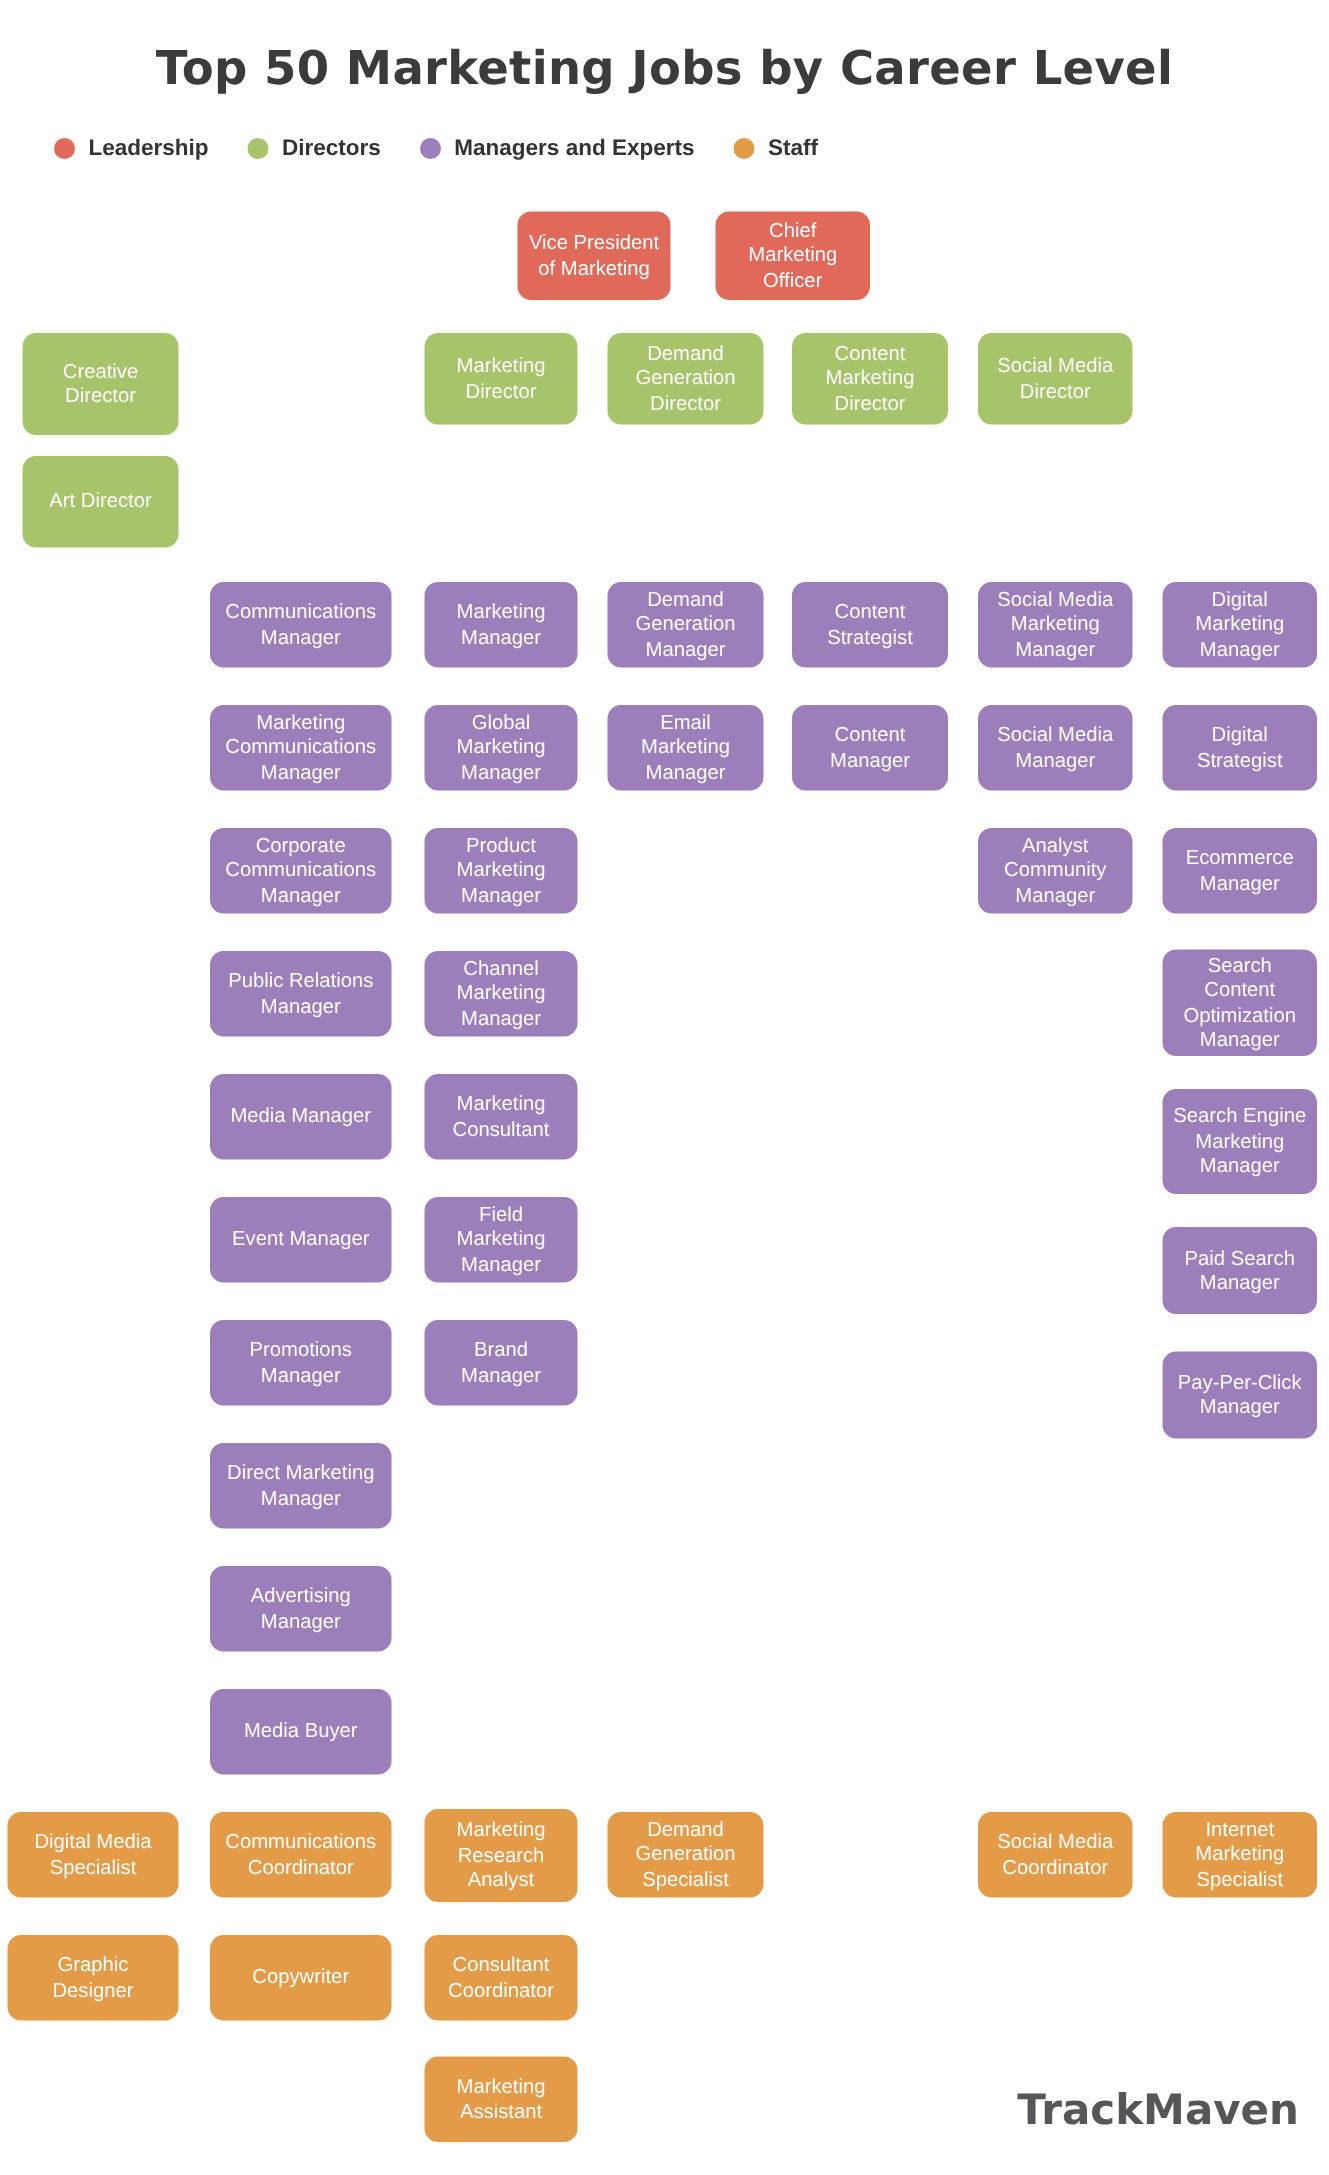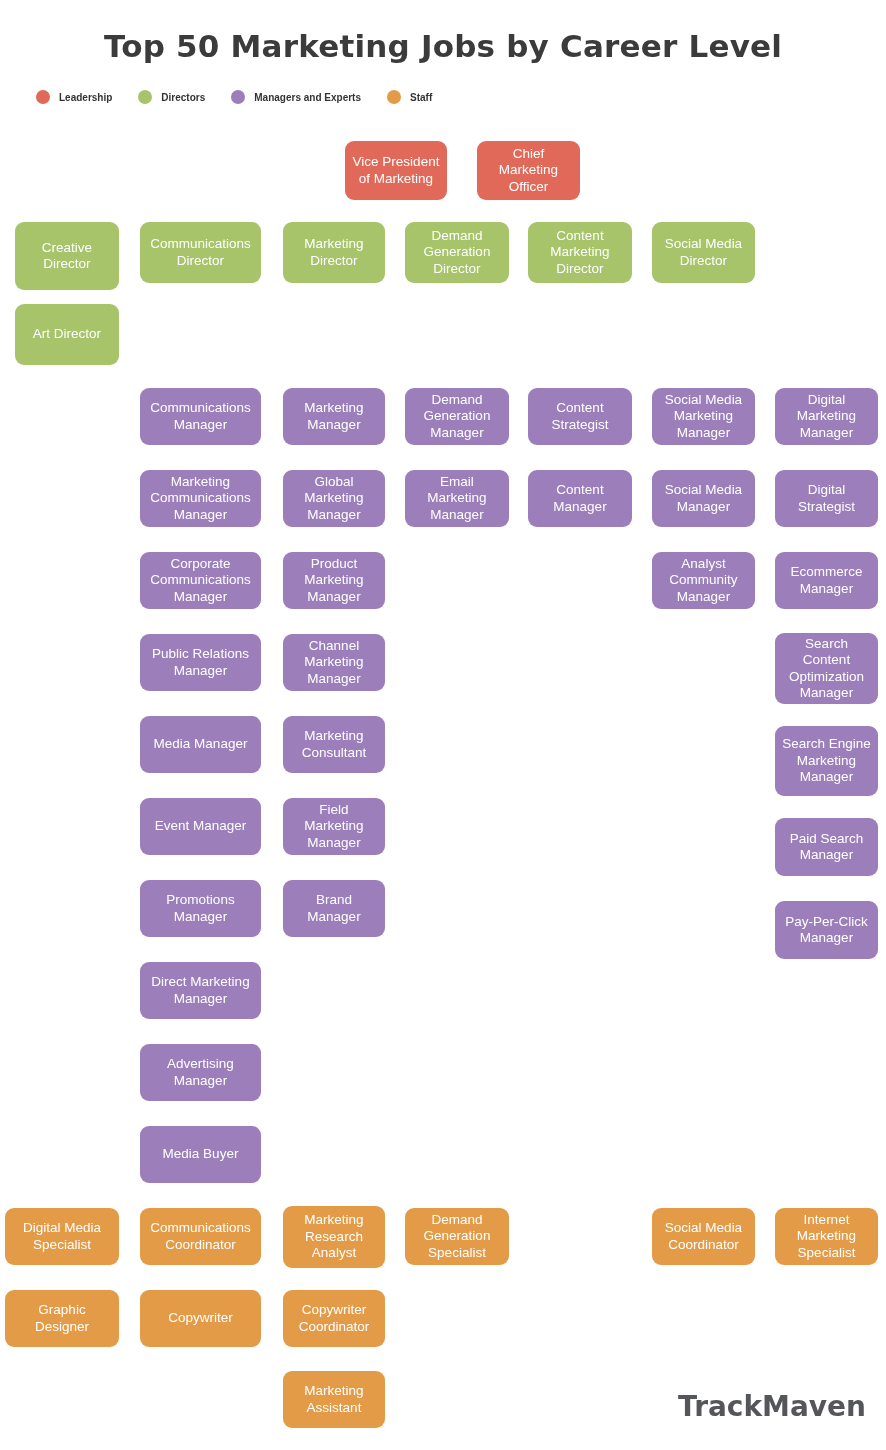--- a/index.html
+++ b/index.html
@@ -8,21 +8,21 @@
 
   .page-title{
     position:absolute;top:28px;left:0;width:100%;
     text-align:center;font-size:31px;font-weight:800;color:#3b3b3b;
     font-family:"DejaVu Sans","Liberation Sans",sans-serif;letter-spacing:.2px;
   }
 
   .legend{position:absolute;top:90px;left:36px;display:flex;align-items:center;gap:26px;}
   .legend-item{display:flex;align-items:center;gap:9px;}
   .dot{width:14px;height:14px;border-radius:50%;flex:0 0 auto;}
-  .legend-label{font-size:10px;font-weight:bold;color:#333;}
+  .legend-label{font-size:15px;font-weight:bold;color:#333;}
 
   .box{
     position:absolute;border-radius:9px;color:#fff;
     display:flex;align-items:center;justify-content:center;
     text-align:center;font-size:13.5px;line-height:1.22;
     padding:5px 6px;box-sizing:border-box;
   }
   .lv-leadership{background:#e0695a;}
   .lv-directors{background:#a7c46b;}
   .lv-managers{background:#9c7eba;}
@@ -57,21 +57,20 @@
     <div class="legend-item">
       <span class="dot" style="background:#e39b48"></span>
       <span class="legend-label">Staff</span>
     </div>
   </div>
 
   <div class="box lv-leadership" style="left:345px;top:141px;width:102px;height:59px">Vice President of Marketing</div>
   <div class="box lv-leadership" style="left:477px;top:141px;width:103px;height:59px">Chief Marketing Officer</div>
 
   <div class="box lv-directors" style="left:15px;top:222px;width:104px;height:68px">Creative Director</div>
-  <div class="box lv-directors" style="left:140px;top:222px;width:121px;height:61px">Communications Director</div>
   <div class="box lv-directors" style="left:283px;top:222px;width:102px;height:61px">Marketing Director</div>
   <div class="box lv-directors" style="left:405px;top:222px;width:104px;height:61px">Demand Generation Director</div>
   <div class="box lv-directors" style="left:528px;top:222px;width:104px;height:61px">Content Marketing Director</div>
   <div class="box lv-directors" style="left:652px;top:222px;width:103px;height:61px">Social Media Director</div>
   <div class="box lv-directors" style="left:15px;top:304px;width:104px;height:61px">Art Director</div>
 
   <div class="box lv-managers" style="left:140px;top:388px;width:121px;height:57px">Communications Manager</div>
   <div class="box lv-managers" style="left:283px;top:388px;width:102px;height:57px">Marketing Manager</div>
   <div class="box lv-managers" style="left:405px;top:388px;width:104px;height:57px">Demand Generation Manager</div>
   <div class="box lv-managers" style="left:528px;top:388px;width:104px;height:57px">Content Strategist</div>
@@ -112,19 +111,19 @@
 
   <div class="box lv-staff" style="left:5px;top:1208px;width:114px;height:57px">Digital Media Specialist</div>
   <div class="box lv-staff" style="left:140px;top:1208px;width:121px;height:57px">Communications Coordinator</div>
   <div class="box lv-staff" style="left:283px;top:1206px;width:102px;height:62px">Marketing Research Analyst</div>
   <div class="box lv-staff" style="left:405px;top:1208px;width:104px;height:57px">Demand Generation Specialist</div>
   <div class="box lv-staff" style="left:652px;top:1208px;width:103px;height:57px">Social Media Coordinator</div>
   <div class="box lv-staff" style="left:775px;top:1208px;width:103px;height:57px">Internet Marketing Specialist</div>
 
   <div class="box lv-staff" style="left:5px;top:1290px;width:114px;height:57px">Graphic Designer</div>
   <div class="box lv-staff" style="left:140px;top:1290px;width:121px;height:57px">Copywriter</div>
-  <div class="box lv-staff" style="left:283px;top:1290px;width:102px;height:57px">Copywriter Coordinator</div>
+  <div class="box lv-staff" style="left:283px;top:1290px;width:102px;height:57px">Consultant Coordinator</div>
 
   <div class="box lv-staff" style="left:283px;top:1371px;width:102px;height:57px">Marketing Assistant</div>
 
   <div class="brand">TrackMaven</div>
 
 </div>
 
 </body></html>

